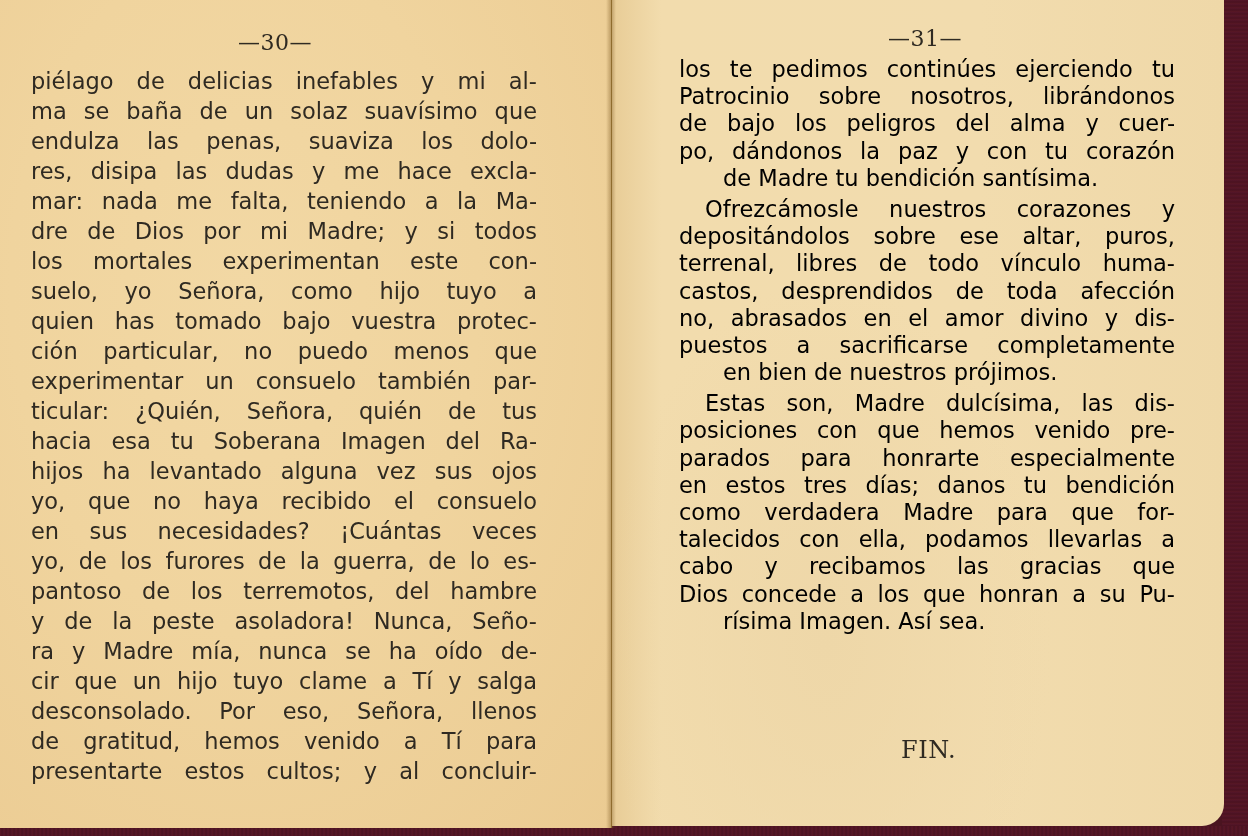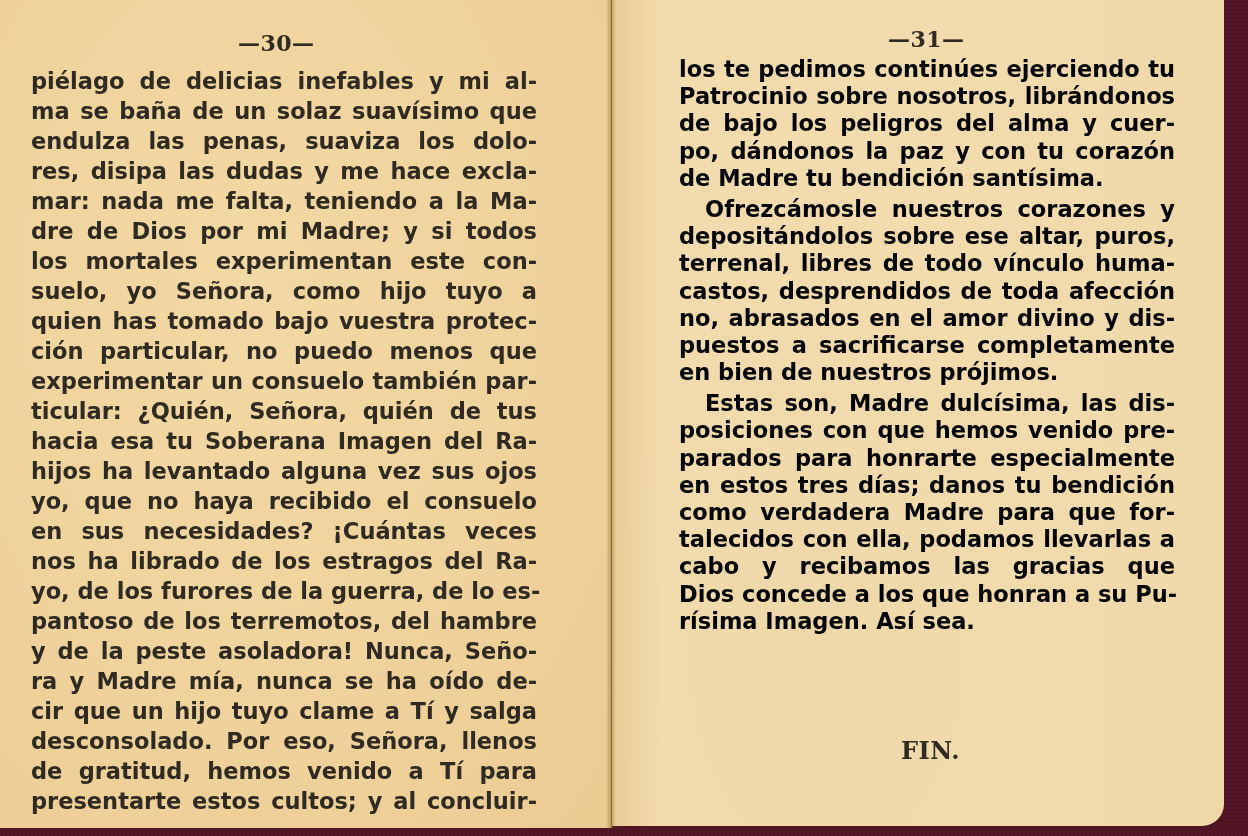--- a/index.html
+++ b/index.html
@@ -3,21 +3,21 @@
 <meta charset="utf-8">
 <style>
   html, body { margin: 0; padding: 0; }
   body {
     width: 1248px; height: 836px; overflow: hidden;
     background: #4a1420;
     font-family: "DejaVu Serif", serif;
     position: relative;
   }
   .spread {
-    position: absolute; left: 0; top: 0; width: 1248px; height: 620px; font-weight: bold;
+    position: absolute; left: 0; top: 0; width: 1248px; height: 620px;
   }
   .backing {
     position: absolute; left: 1222px; top: 0; width: 26px; height: 836px;
     background: repeating-linear-gradient(0deg, #5a1826 0px, #4a1220 2px, #55172a 4px);
   }
   .backing-bottom {
     position: absolute; left: 0; top: 826px; width: 1248px; height: 10px;
     background: repeating-linear-gradient(90deg, #5a1826 0px, #4a1220 2px, #55172a 4px);
   }
   .page {
@@ -55,21 +55,21 @@
     font-size: 22.5px;
     line-height: 30px;
   }
   .text-left { left: 31px; top: 58px; width: 506px; margin-top: 8px; }
   .text-right { left: 679px; top: 56px; width: 496px; }
   .line {
     display: block; white-space: nowrap;
     text-align: justify; text-align-last: justify;
     height: 30px;
   }
-  .line.last { text-align-last: left; }
+  .line.last { text-align-last: left; margin-left: 44px; }
   .line.indent { padding-left: 26px; }
   .para-gap { height: 4px; }
   .text-right .line { height: 27.2px; line-height: 27.2px; }
   .fin {
     position: absolute; left: 901px; top: 736px;
     font-size: 24px; letter-spacing: 0.5px; color: #2f2a22;
     font-family: "DejaVu Serif", serif;
   }
 </style>
 </head>
@@ -91,21 +91,20 @@
       <span class="line">los mortales experimentan este con-</span>
       <span class="line">suelo, yo Señora, como hijo tuyo a</span>
       <span class="line">quien has tomado bajo vuestra protec-</span>
       <span class="line">ción particular, no puedo menos que</span>
       <span class="line">experimentar un consuelo también par-</span>
       <span class="line">ticular: ¿Quién, Señora, quién de tus</span>
       <span class="line">hacia esa tu Soberana Imagen del Ra-</span>
       <span class="line">hijos ha levantado alguna vez sus ojos</span>
       <span class="line">yo, que no haya recibido el consuelo</span>
       <span class="line">en sus necesidades? ¡Cuántas veces</span>
-      <span class="line">nos ha librado de los estragos del Ra-</span>
       <span class="line">yo, de los furores de la guerra, de lo es-</span>
       <span class="line">pantoso de los terremotos, del hambre</span>
       <span class="line">y de la peste asoladora! Nunca, Seño-</span>
       <span class="line">ra y Madre mía, nunca se ha oído de-</span>
       <span class="line">cir que un hijo tuyo clame a Tí y salga</span>
       <span class="line">desconsolado. Por eso, Señora, llenos</span>
       <span class="line">de gratitud, hemos venido a Tí para</span>
       <span class="line">presentarte estos cultos; y al concluir-</span>
     </div>
   </div>

